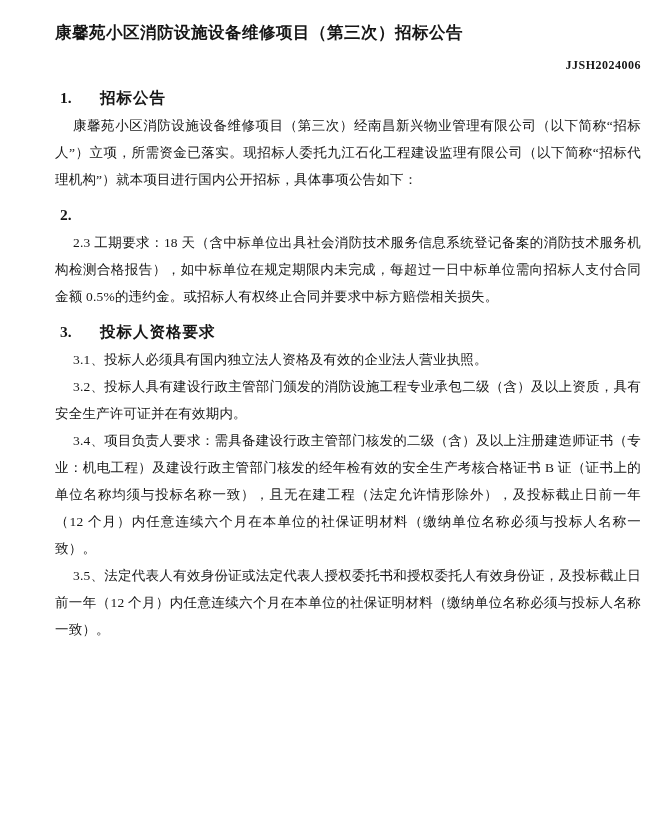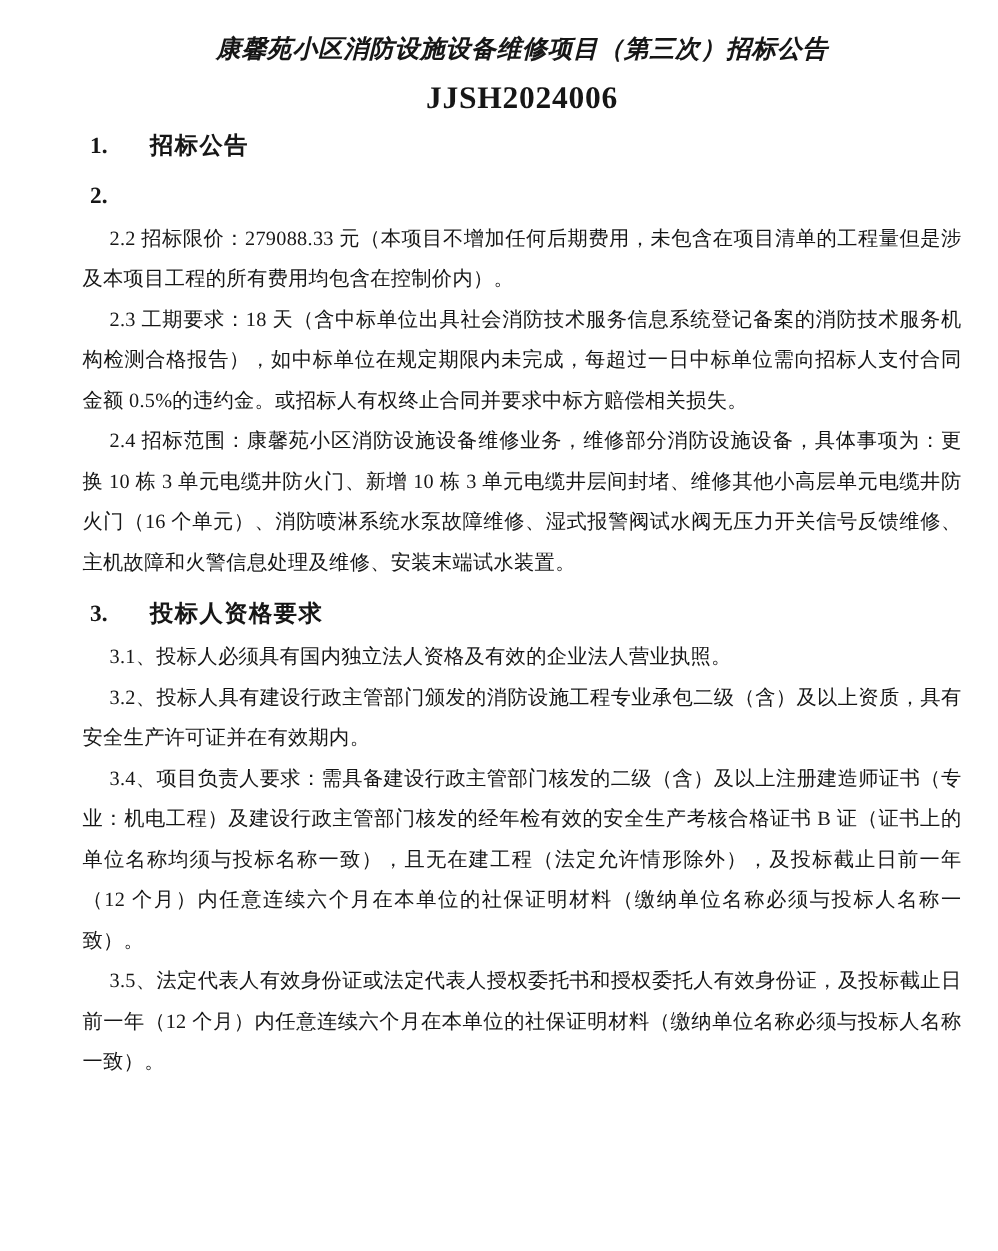--- a/index.html
+++ b/index.html
@@ -15,31 +15,30 @@
     color: #161616;
   }
   .page {
     box-sizing: border-box;
     width: 665px;
     height: 834px;
     padding: 14px 24px 0 55px;
     background: #ffffff;
   }
   .doc-title {
-    text-align: center;
+    text-align: left;
     font-size: 16.5px;
     font-weight: bold;
     letter-spacing: 0.5px;
     margin: 8px 0 0 0;
     line-height: 22px;
-    font-style: italic;
   }
   .doc-number {
-    text-align: center;
-    font-size: 21px;
+    text-align: right;
+    font-size: 12px;
     font-weight: bold;
     margin: 11px 0 0 0;
     line-height: 21px;
     letter-spacing: 0.5px;
   }
   .sec-heading {
     display: flex;
     align-items: baseline;
     font-size: 15.5px;
     font-weight: bold;
@@ -67,27 +66,26 @@
 
 <div class="page">
 
   <h1 class="doc-title">康馨苑小区消防设施设备维修项目（第三次）招标公告</h1>
   <div class="doc-number">JJSH2024006</div>
 
   <div class="sec-heading">
     <span class="sec-num">1.</span>
     <span class="sec-title">招标公告</span>
   </div>
+  <p class="para">康馨苑小区消防设施设备维修项目（第三次）经南昌新兴物业管理有限公司（以下简称“招标人”）立项，所需资金已落实。现招标人委托九江石化工程建设监理有限公司（以下简称“招标代理机构”）就本项目进行国内公开招标，具体事项公告如下：</p>
 
   <div class="sec-heading">
     <span class="sec-num">2.</span>
   </div>
-  <p class="para">2.2 招标限价：279088.33 元（本项目不增加任何后期费用，未包含在项目清单的工程量但是涉及本项目工程的所有费用均包含在控制价内）。</p>
   <p class="para">2.3 工期要求：18 天（含中标单位出具社会消防技术服务信息系统登记备案的消防技术服务机构检测合格报告），如中标单位在规定期限内未完成，每超过一日中标单位需向招标人支付合同金额 0.5%的违约金。或招标人有权终止合同并要求中标方赔偿相关损失。</p>
-  <p class="para">2.4 招标范围：康馨苑小区消防设施设备维修业务，维修部分消防设施设备，具体事项为：更换 10 栋 3 单元电缆井防火门、新增 10 栋 3 单元电缆井层间封堵、维修其他小高层单元电缆井防火门（16 个单元）、消防喷淋系统水泵故障维修、湿式报警阀试水阀无压力开关信号反馈维修、主机故障和火警信息处理及维修、安装末端试水装置。</p>
 
   <div class="sec-heading">
     <span class="sec-num">3.</span>
     <span class="sec-title">投标人资格要求</span>
   </div>
   <p class="para">3.1、投标人必须具有国内独立法人资格及有效的企业法人营业执照。</p>
   <p class="para">3.2、投标人具有建设行政主管部门颁发的消防设施工程专业承包二级（含）及以上资质，具有安全生产许可证并在有效期内。</p>
   <p class="para">3.4、项目负责人要求：需具备建设行政主管部门核发的二级（含）及以上注册建造师证书（专业：机电工程）及建设行政主管部门核发的经年检有效的安全生产考核合格证书 B 证（证书上的单位名称均须与投标名称一致），且无在建工程（法定允许情形除外），及投标截止日前一年（12 个月）内任意连续六个月在本单位的社保证明材料（缴纳单位名称必须与投标人名称一致）。</p>
   <p class="para">3.5、法定代表人有效身份证或法定代表人授权委托书和授权委托人有效身份证，及投标截止日前一年（12 个月）内任意连续六个月在本单位的社保证明材料（缴纳单位名称必须与投标人名称一致）。</p>
 

